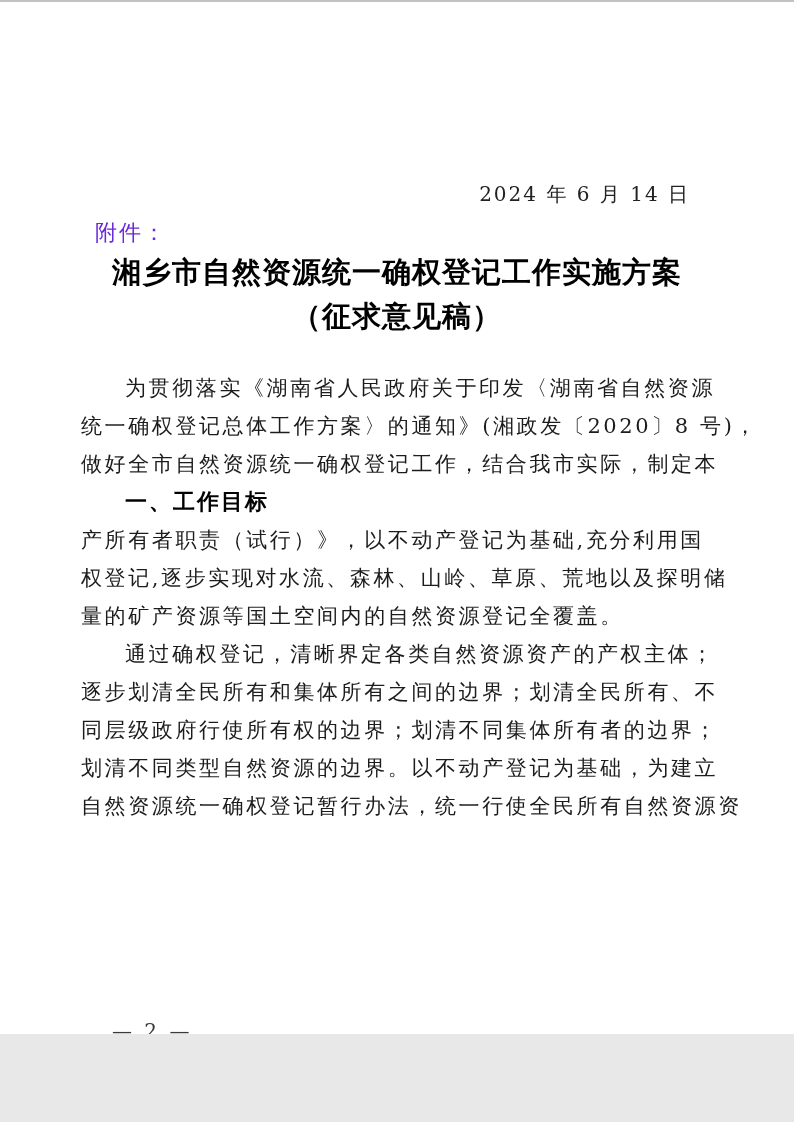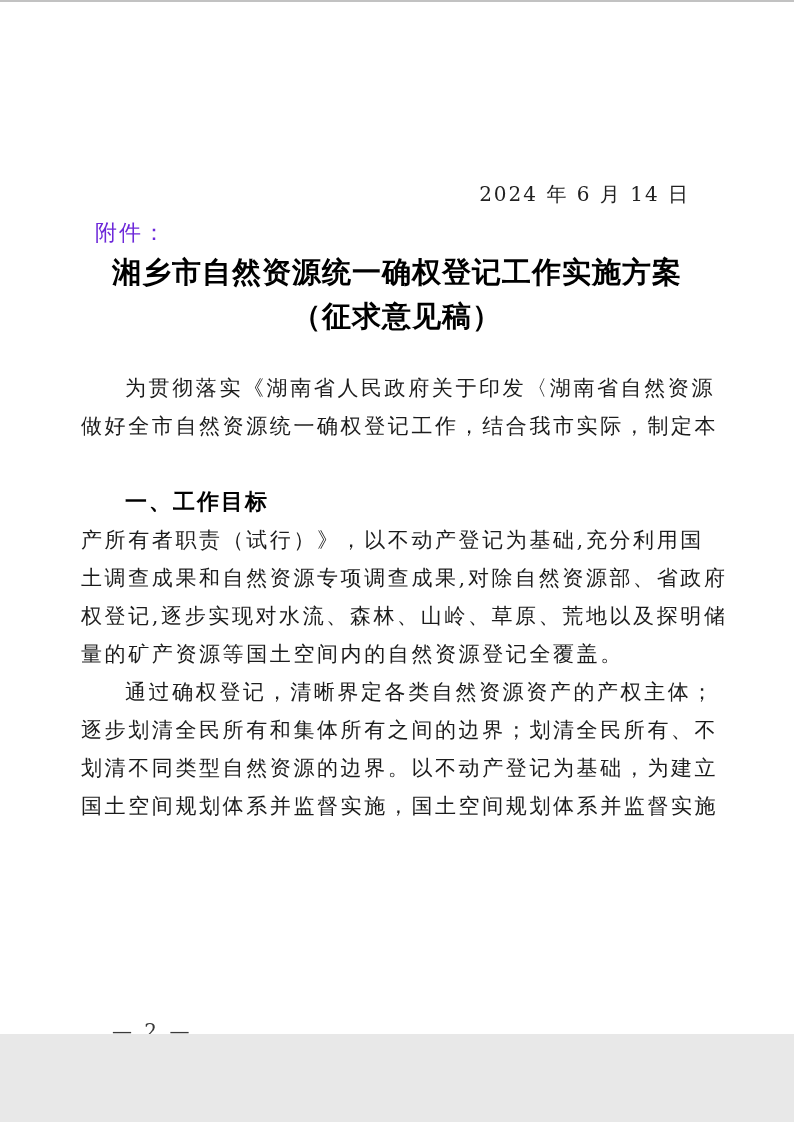--- a/index.html
+++ b/index.html
@@ -71,21 +71,20 @@
   }
   .doc-body .line.indent {
     padding-left: 44px;
   }
   .doc-body .line.heading {
     font-family: "DejaVu Sans", "Liberation Sans", sans-serif;
     font-weight: bold;
     font-size: 22px;
     letter-spacing: 2px;
     color: #000000;
-    margin-top: 38px;
   }
   .page-footer {
     position: absolute;
     top: 1019px;
     left: 112px;
     font-size: 20px;
     letter-spacing: 3px;
     color: #3a3a3a;
   }
 </style>
@@ -99,26 +98,27 @@
 
   <div class="attachment-label">附件：</div>
 
   <h1 class="doc-title">
     <span style="display:block">湘乡市自然资源统一确权登记工作实施方案</span>
     <span style="display:block">（征求意见稿）</span>
   </h1>
 
   <div class="doc-body">
       <div class="line indent">为贯彻落实《湖南省人民政府关于印发〈湖南省自然资源</div>
+      <div class="line">统一确权登记总体工作方案〉的通知》(湘政发〔2020〕8 号)，</div>
       <div class="line">做好全市自然资源统一确权登记工作，结合我市实际，制定本</div>
       <div class="line heading indent">一、工作目标</div>
       <div class="line">产所有者职责（试行）》，以不动产登记为基础,充分利用国</div>
-      <div class="line">土调查成果和自然资源专项调查成果,对除自然资源部、省政府</div>
       <div class="line">权登记,逐步实现对水流、森林、山岭、草原、荒地以及探明储</div>
       <div class="line">量的矿产资源等国土空间内的自然资源登记全覆盖。</div>
       <div class="line indent">通过确权登记，清晰界定各类自然资源资产的产权主体；</div>
       <div class="line">逐步划清全民所有和集体所有之间的边界；划清全民所有、不</div>
+      <div class="line">同层级政府行使所有权的边界；划清不同集体所有者的边界；</div>
       <div class="line">划清不同类型自然资源的边界。以不动产登记为基础，为建立</div>
-      <div class="line">国土空间规划体系并监督实施，国土空间规划体系并监督实施</div>
+      <div class="line">自然资源统一确权登记暂行办法，统一行使全民所有自然资源资</div>
     </div>
 
   <div class="page-footer">— 2 —</div>
 </div>
 
 </body></html>

